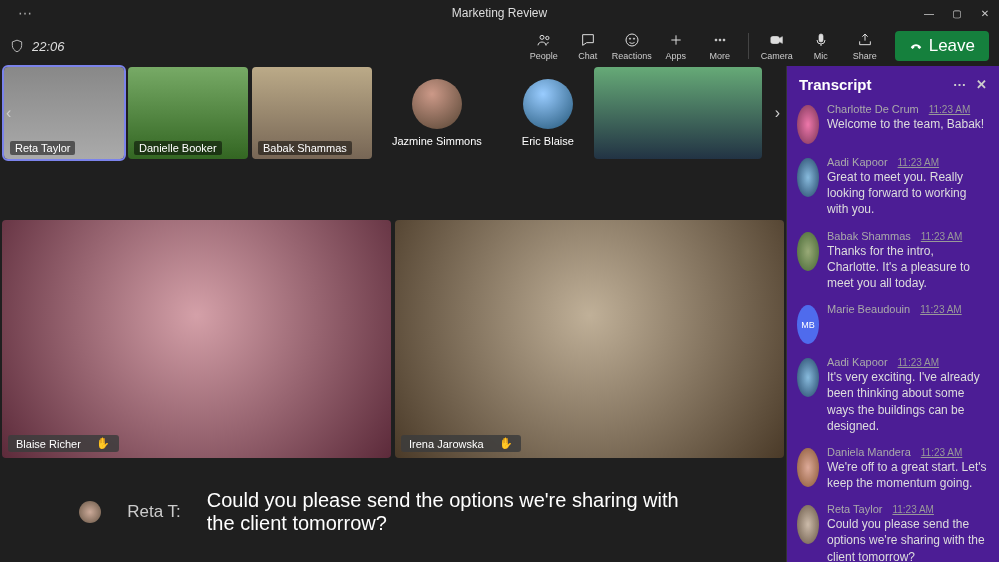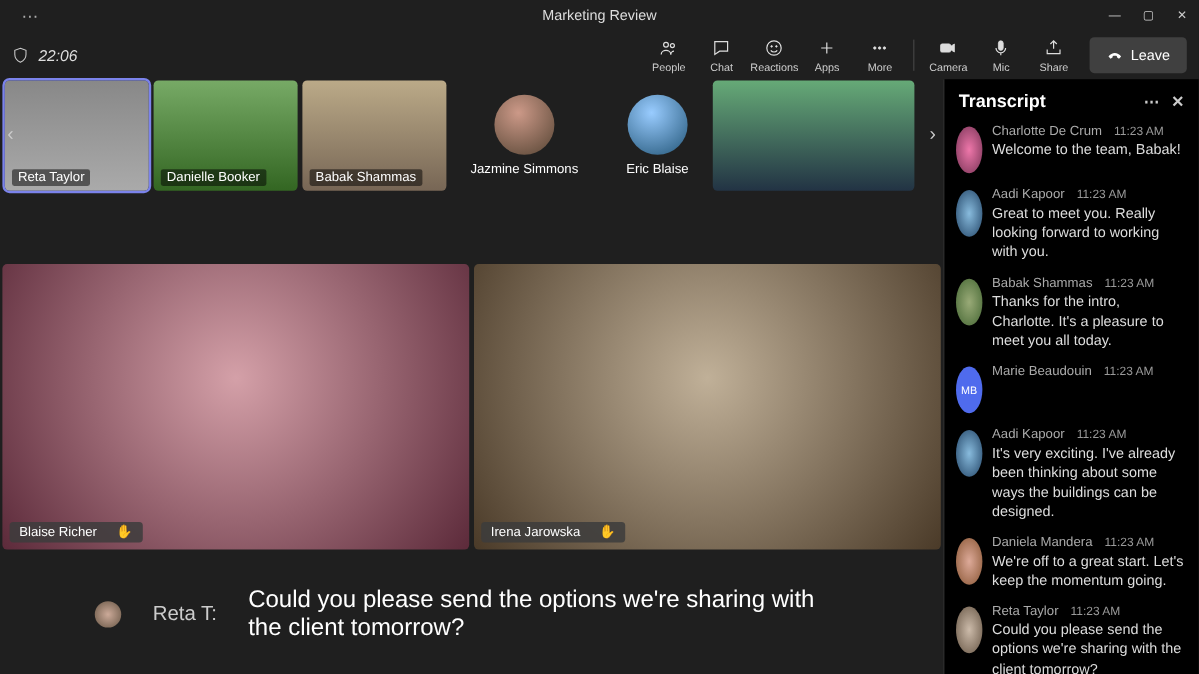--- a/index.html
+++ b/index.html
@@ -11,21 +11,21 @@
   .titlebar .winc { width: 28px; height: 26px; display: flex; align-items: center; justify-content: center; font-size: 10px; color: #ccc; cursor: pointer; }
   
   .toolbar { height: 40px; display: flex; align-items: center; padding: 0 10px; }
   .shield { display: flex; align-items: center; gap: 8px; font-size: 13px; color: #ddd; font-style: italic; }
   .shield svg { width: 14px; height: 14px; }
   .toolbar-right { margin-left: auto; display: flex; align-items: center; }
   .toolbtn { display: flex; flex-direction: column; align-items: center; justify-content: center; width: 44px; height: 40px; cursor: pointer; }
   .toolbtn .ic { height: 18px; display: flex; align-items: center; justify-content: center; }
   .toolbtn svg { width: 16px; height: 16px; stroke: #ddd; fill: none; }
   .toolbtn .lbl { font-size: 9px; color: #ccc; margin-top: 2px; }
-  .leave { background: #404040; color: #fff; height: 30px; padding: 0 14px; border-radius: 4px; display: flex; align-items: center; gap: 6px; font-size: 12px; margin-left: 8px; cursor: pointer; }
+  .leave { background: #15803d; color: #fff; height: 30px; padding: 0 14px; border-radius: 4px; display: flex; align-items: center; gap: 6px; font-size: 17px; margin-left: 8px; cursor: pointer; }
   .leave svg { width: 14px; height: 14px; }
 
   .body { display: flex; height: calc(100% - 66px); }
   .main { flex: 1; display: flex; flex-direction: column; position: relative; }
   .strip { display: flex; align-items: center; height: 94px; position: relative; padding: 0 4px; gap: 4px; }
   .navarrow { position: absolute; top: 50%; transform: translateY(-50%); color: #ccc; font-size: 16px; cursor: pointer; z-index: 2; }
   .navarrow.left { left: 6px; }
   .navarrow.right { right: 6px; }
   .thumb { width: 120px; height: 92px; border-radius: 4px; position: relative; overflow: hidden; }
   .thumb.selected { outline: 2px solid #7b83eb; }
@@ -45,30 +45,30 @@
   .tile { flex: 1; border-radius: 4px; position: relative; overflow: hidden; }
   .tile.t1 { background: radial-gradient(circle at 50% 40%, #d4a0a8, #5c2a3a); }
   .tile.t2 { background: radial-gradient(circle at 50% 40%, #c0b098, #4a3a28); }
   .tile .label { position: absolute; bottom: 6px; left: 6px; background: rgba(60,60,60,0.85); padding: 2px 8px; border-radius: 3px; font-size: 11px; display: flex; align-items: center; gap: 16px; }
   
   .caption { height: 100px; display: flex; align-items: center; justify-content: center; padding: 10px 60px; gap: 26px; }
   .caption .av { width: 22px; height: 22px; border-radius: 50%; background: radial-gradient(#ca9,#654); flex-shrink: 0; }
   .caption .speaker { color: #ccc; font-size: 17px; flex-shrink: 0; }
   .caption .text { font-size: 20px; max-width: 500px; }
   
-  .sidepanel { width: 213px; background: #000000; display: flex; flex-direction: column; border-left: 1px solid #333; }
+  .sidepanel { width: 213px; background: #4c1d95; display: flex; flex-direction: column; border-left: 1px solid #333; }
   .panelhead { display: flex; align-items: center; padding: 10px 12px; font-weight: 600; font-size: 15px; }
   .panelhead .pactions { margin-left: auto; display: flex; gap: 10px; color: #ccc; cursor: pointer; font-size: 13px; }
   .tlist { flex: 1; overflow-y: auto; padding: 0 10px; }
   .entry { display: flex; gap: 8px; margin-bottom: 12px; }
   .entry .eav { width: 22px; height: 39px; border-radius: 50%; flex-shrink: 0; background: radial-gradient(#c98,#543); margin-top: 2px; display:flex; align-items:center; justify-content:center; font-size:9px; color:#fff;}
   .entry .econtent { flex: 1; }
   .entry .etop { display: flex; gap: 10px; align-items: baseline; }
   .entry .ename { font-size: 11px; color: #aaa; }
-  .entry .etime { font-size: 10px; color: #999; }
+  .entry .etime { font-size: 10px; color: #999; text-decoration: underline; }
   .entry .etext { font-size: 12px; color: #ddd; margin-top: 1px; line-height: 1.35; }
   .eav.c1{background:radial-gradient(#e7a,#735);} .eav.c2{background:radial-gradient(#8bd,#246);} .eav.c3{background:radial-gradient(#9a7,#463);} .eav.c4{background:#4f6bed;} .eav.c5{background:radial-gradient(#da9,#853);} .eav.c6{background:radial-gradient(#cba,#654);}
 </style>
 </head>
 <body>
 
 <div class="titlebar">
   <span class="dots">⋯</span>
   <span>Marketing Review</span>
   <div class="wincontrols">

